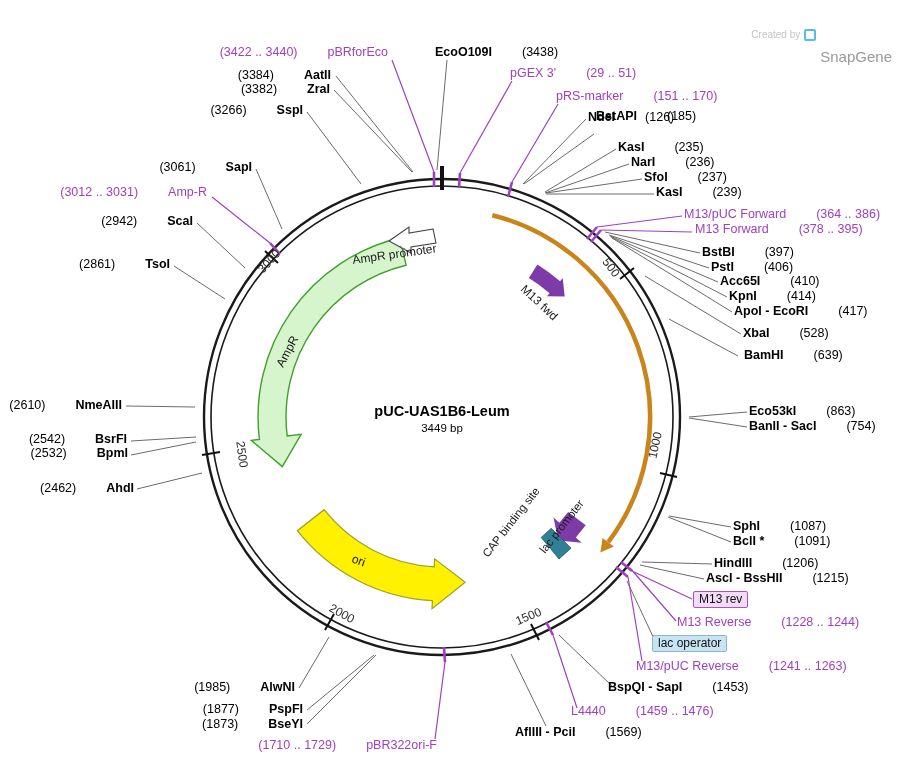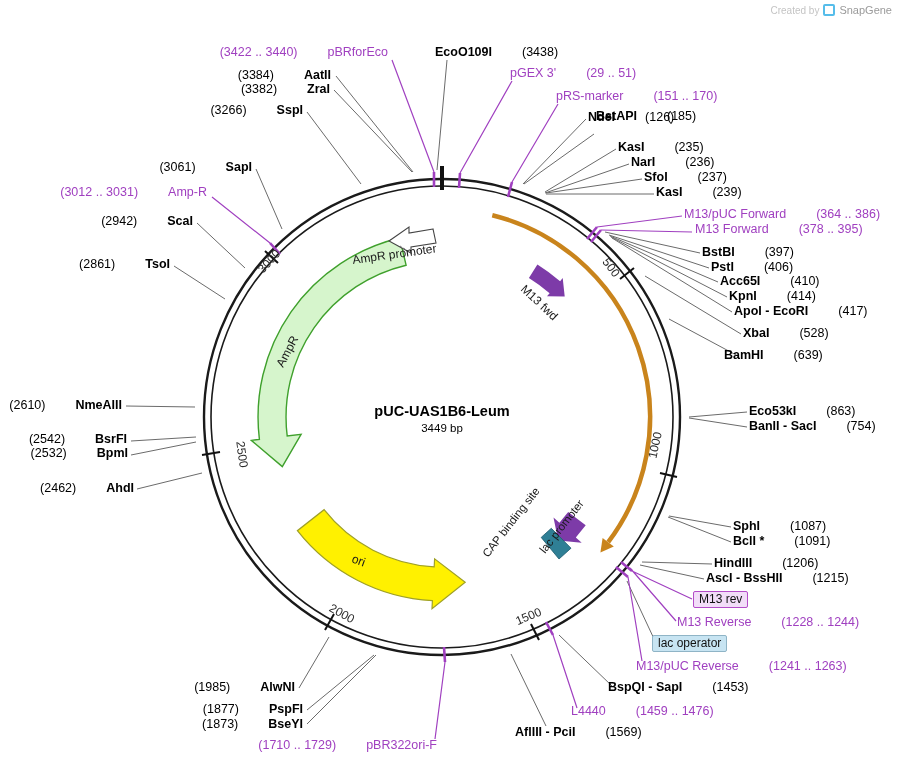--- a/index.html
+++ b/index.html
@@ -24,21 +24,21 @@
   .boxlbl.m13rev{background:#F2DDF8;border:1.5px solid #B44CC8;}
   .boxlbl.lacop{background:#C7E4F2;border:1.5px solid #8FB4C6;}
   .title{position:absolute;left:292px;top:403px;width:300px;text-align:center;
          font-size:14.5px;font-weight:bold;color:#000;}
   .bp{position:absolute;left:292px;top:422px;width:300px;text-align:center;
       font-size:11.5px;color:#000;}
   .watermark{position:absolute;top:4px;right:8px;display:flex;align-items:center;gap:4px;}
   .wm-created{font-size:10px;color:#c4c4c4;}
   .wm-logo{width:8px;height:8px;border:2px solid #56BDEA;border-radius:2px;
            display:inline-block;background:#fff;}
-  .wm-brand{font-size:11px;color:#9a9a9a;}
+  .wm-brand{font-size:15px;color:#9a9a9a;margin-top:44px;}
 </style>
 </head>
 <body>
 
 <div class="canvas">
 
   <svg class="map" width="900" height="765" viewBox="0 0 900 765">
 
     <circle class="ring" cx="442" cy="417" r="238"></circle>
     <circle class="ring thin" cx="442" cy="417" r="231"></circle>
@@ -104,21 +104,21 @@
   <div class="lbl" style="top:140px;left:618px"><span class="name">KasI</span><span class="pos">(235)</span></div>
   <div class="lbl" style="top:155px;left:631px"><span class="name">NarI</span><span class="pos">(236)</span></div>
   <div class="lbl" style="top:170px;left:644px"><span class="name">SfoI</span><span class="pos">(237)</span></div>
   <div class="lbl" style="top:185px;left:656px"><span class="name">KasI</span><span class="pos">(239)</span></div>
   <div class="lbl" style="top:245px;left:702px"><span class="name">BstBI</span><span class="pos">(397)</span></div>
   <div class="lbl" style="top:260px;left:711px"><span class="name">PstI</span><span class="pos">(406)</span></div>
   <div class="lbl" style="top:274px;left:720px"><span class="name">Acc65I</span><span class="pos">(410)</span></div>
   <div class="lbl" style="top:289px;left:729px"><span class="name">KpnI</span><span class="pos">(414)</span></div>
   <div class="lbl" style="top:304px;left:734px"><span class="name">ApoI - EcoRI</span><span class="pos">(417)</span></div>
   <div class="lbl" style="top:326px;left:743px"><span class="name">XbaI</span><span class="pos">(528)</span></div>
-  <div class="lbl" style="top:348px;left:724px"><span class="name">BamHI</span><span class="pos">(639)</span></div>
+  <div class="lbl" style="top:348px;left:744px"><span class="name">BamHI</span><span class="pos">(639)</span></div>
   <div class="lbl" style="top:404px;left:749px"><span class="name">Eco53kI</span><span class="pos">(863)</span></div>
   <div class="lbl" style="top:419px;left:749px"><span class="name">BanII - SacI</span><span class="pos">(754)</span></div>
   <div class="lbl" style="top:519px;left:733px"><span class="name">SphI</span><span class="pos">(1087)</span></div>
   <div class="lbl" style="top:534px;left:733px"><span class="name">BclI *</span><span class="pos">(1091)</span></div>
   <div class="lbl" style="top:556px;left:714px"><span class="name">HindIII</span><span class="pos">(1206)</span></div>
   <div class="lbl" style="top:571px;left:706px"><span class="name">AscI - BssHII</span><span class="pos">(1215)</span></div>
   <div class="lbl" style="top:680px;left:608px"><span class="name">BspQI - SapI</span><span class="pos">(1453)</span></div>
   <div class="lbl" style="top:725px;left:515px"><span class="name">AflIII - PciI</span><span class="pos">(1569)</span></div>
 
   <div class="lbl primer" style="top:45px;right:512px"><span class="rng">(3422 .. 3440)</span><span class="pname">pBRforEco</span></div>

